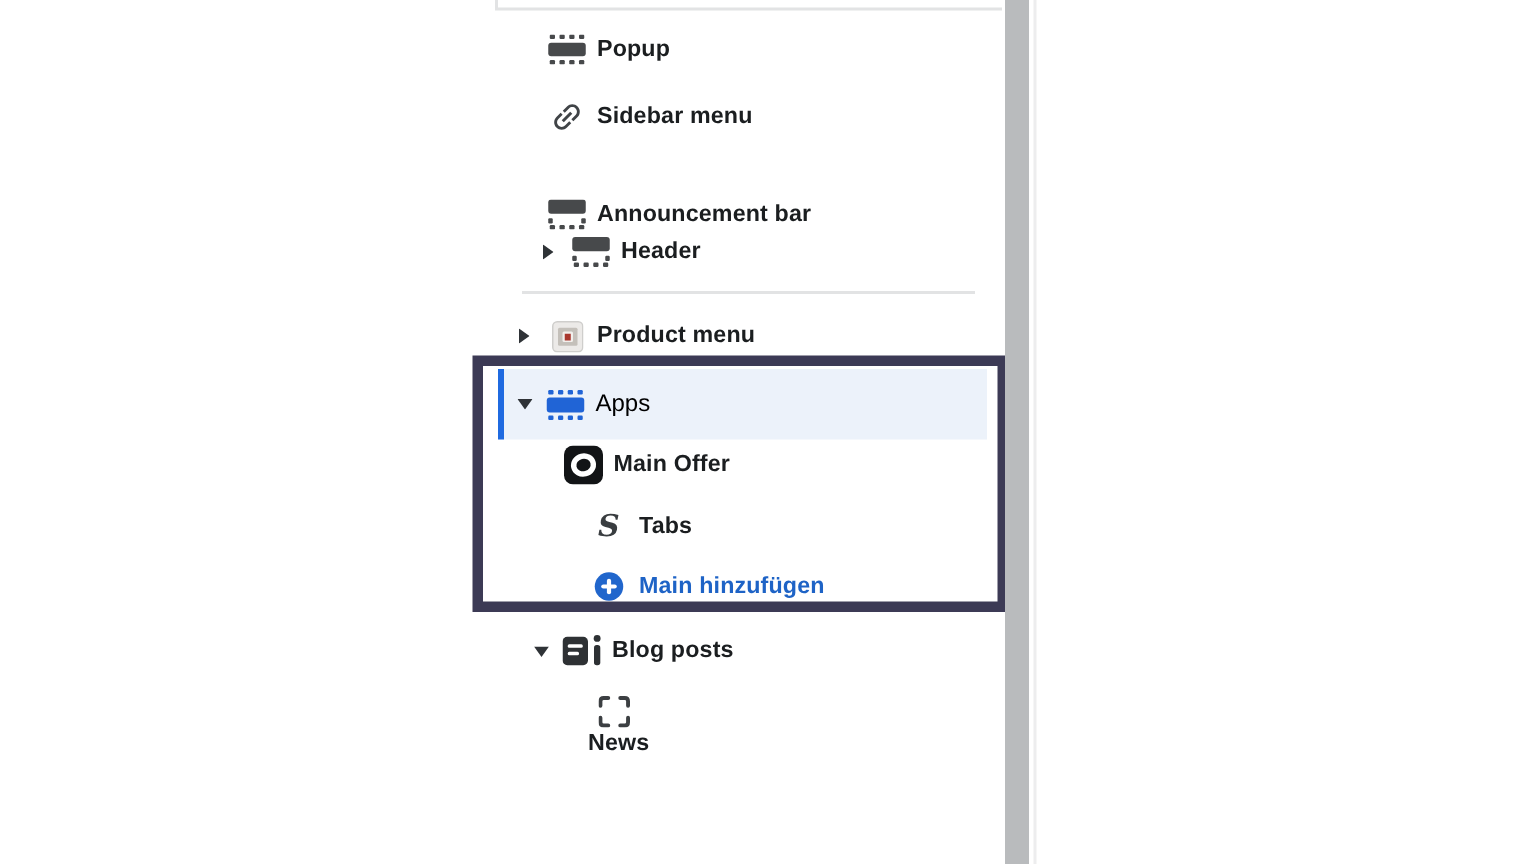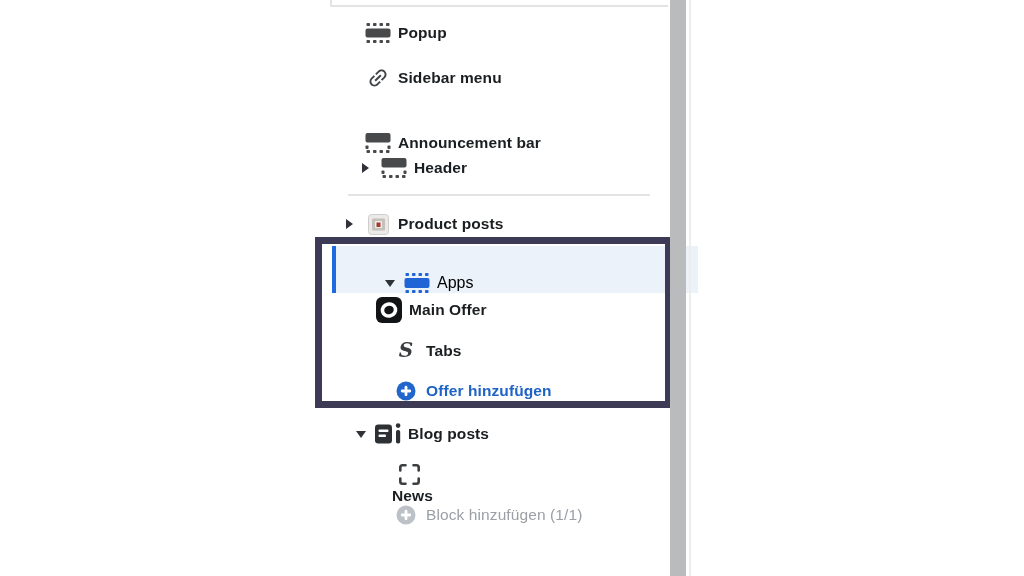--- a/index.html
+++ b/index.html
@@ -35,21 +35,21 @@
     font-style:italic;font-weight:600;font-size:20px;color:#393d40;line-height:1;
     transform:translateY(-1px);
   }
 
   .link-blue{color:#1e63c6;}
   .muted{color:#9aa0a6;font-weight:500;}
 
   
   .apps-selected{
     position:absolute;left:332px;top:246px;width:326px;height:47px;
-    background:#ecf2fa;display:flex;align-items:flex-end;padding-left:40px;
+    background:#ecf2fa;display:flex;align-items:center;
   }
   .apps-accent{position:absolute;left:0;top:0;width:4px;height:47px;background:#1f6ae0;}
   .apps-content{display:flex;align-items:center;margin-left:13px;}
 
   
   .highlight-box{
     position:absolute;left:315px;top:237px;width:357px;height:171px;
     box-sizing:border-box;border:7px solid #3c3a55;background:transparent;
     pointer-events:none;
   }
@@ -142,21 +142,21 @@
         </svg>
     </span>
     <span class="icon-slot">
       <svg width="21" height="21" viewBox="0 0 21 21">
         <rect x="0.5" y="0.5" width="20" height="20" rx="3" fill="#eceae8" stroke="#cfcecc"></rect>
         <rect x="4" y="4.5" width="13" height="12" rx="1" fill="#c4c0ba"></rect>
         <rect x="7" y="7" width="7" height="7" rx="1" fill="#f2efec"></rect>
         <rect x="8.5" y="8.5" width="4" height="4.5" fill="#a9372d"></rect>
       </svg>
     </span>
-    <span class="label">Product posts</span>
+    <span class="label">Product menu</span>
   </div>
 
   <div class="apps-selected">
     <div class="apps-accent"></div>
     <div class="apps-content">
       <span class="caret-slot">
         <svg width="10" height="7" viewBox="0 0 10 7">
             <polygon points="0,0 10,0 5,7" fill="#2f3337"></polygon>
           </svg>
       </span>
@@ -197,21 +197,21 @@
   </div>
 
   <div class="row" style="left:392px;top:376px;">
     <span class="child-icon-slot">
       <svg width="20" height="20" viewBox="0 0 20 20">
         <circle cx="10" cy="10" r="9.5" fill="#2166cc"></circle>
         <rect x="4.8" y="8.6" width="10.4" height="2.8" rx="1.4" fill="#fff"></rect>
         <rect x="8.6" y="4.8" width="2.8" height="10.4" rx="1.4" fill="#fff"></rect>
       </svg>
     </span>
-    <span class="label link-blue">Offer hinzufügen</span>
+    <span class="label link-blue">Main hinzufügen</span>
   </div>
 
   <div class="highlight-box"></div>
 
   <div class="row" style="left:356px;top:419px;">
     <span class="caret-slot">
       <svg width="10" height="7" viewBox="0 0 10 7">
           <polygon points="0,0 10,0 5,7" fill="#2f3337"></polygon>
         </svg>
     </span>
@@ -232,28 +232,18 @@
       <svg width="21" height="21" viewBox="0 0 21 21" fill="none" stroke="#3c3f42" stroke-width="2.6" stroke-linecap="round">
         <path d="M1.3 6.5 L1.3 3.5 Q1.3 1.3 3.5 1.3 L6.5 1.3"></path>
         <path d="M14.5 1.3 L17.5 1.3 Q19.7 1.3 19.7 3.5 L19.7 6.5"></path>
         <path d="M19.7 14.5 L19.7 17.5 Q19.7 19.7 17.5 19.7 L14.5 19.7"></path>
         <path d="M6.5 19.7 L3.5 19.7 Q1.3 19.7 1.3 17.5 L1.3 14.5"></path>
       </svg>
     </span>
     <span class="label">News</span>
   </div>
 
-  <div class="row" style="left:392px;top:500px;">
-    <span class="child-icon-slot">
-      <svg width="20" height="20" viewBox="0 0 20 20">
-        <circle cx="10" cy="10" r="9.5" fill="#bcc1c7"></circle>
-        <rect x="4.8" y="8.6" width="10.4" height="2.8" rx="1.4" fill="#fff"></rect>
-        <rect x="8.6" y="4.8" width="2.8" height="10.4" rx="1.4" fill="#fff"></rect>
-      </svg>
-    </span>
-    <span class="label muted">Block hinzufügen (1/1)</span>
-  </div>
 
 
   <div class="scrollbar"></div>
   <div class="panel-edge"></div>
 
 </div>
 
 </body></html>

